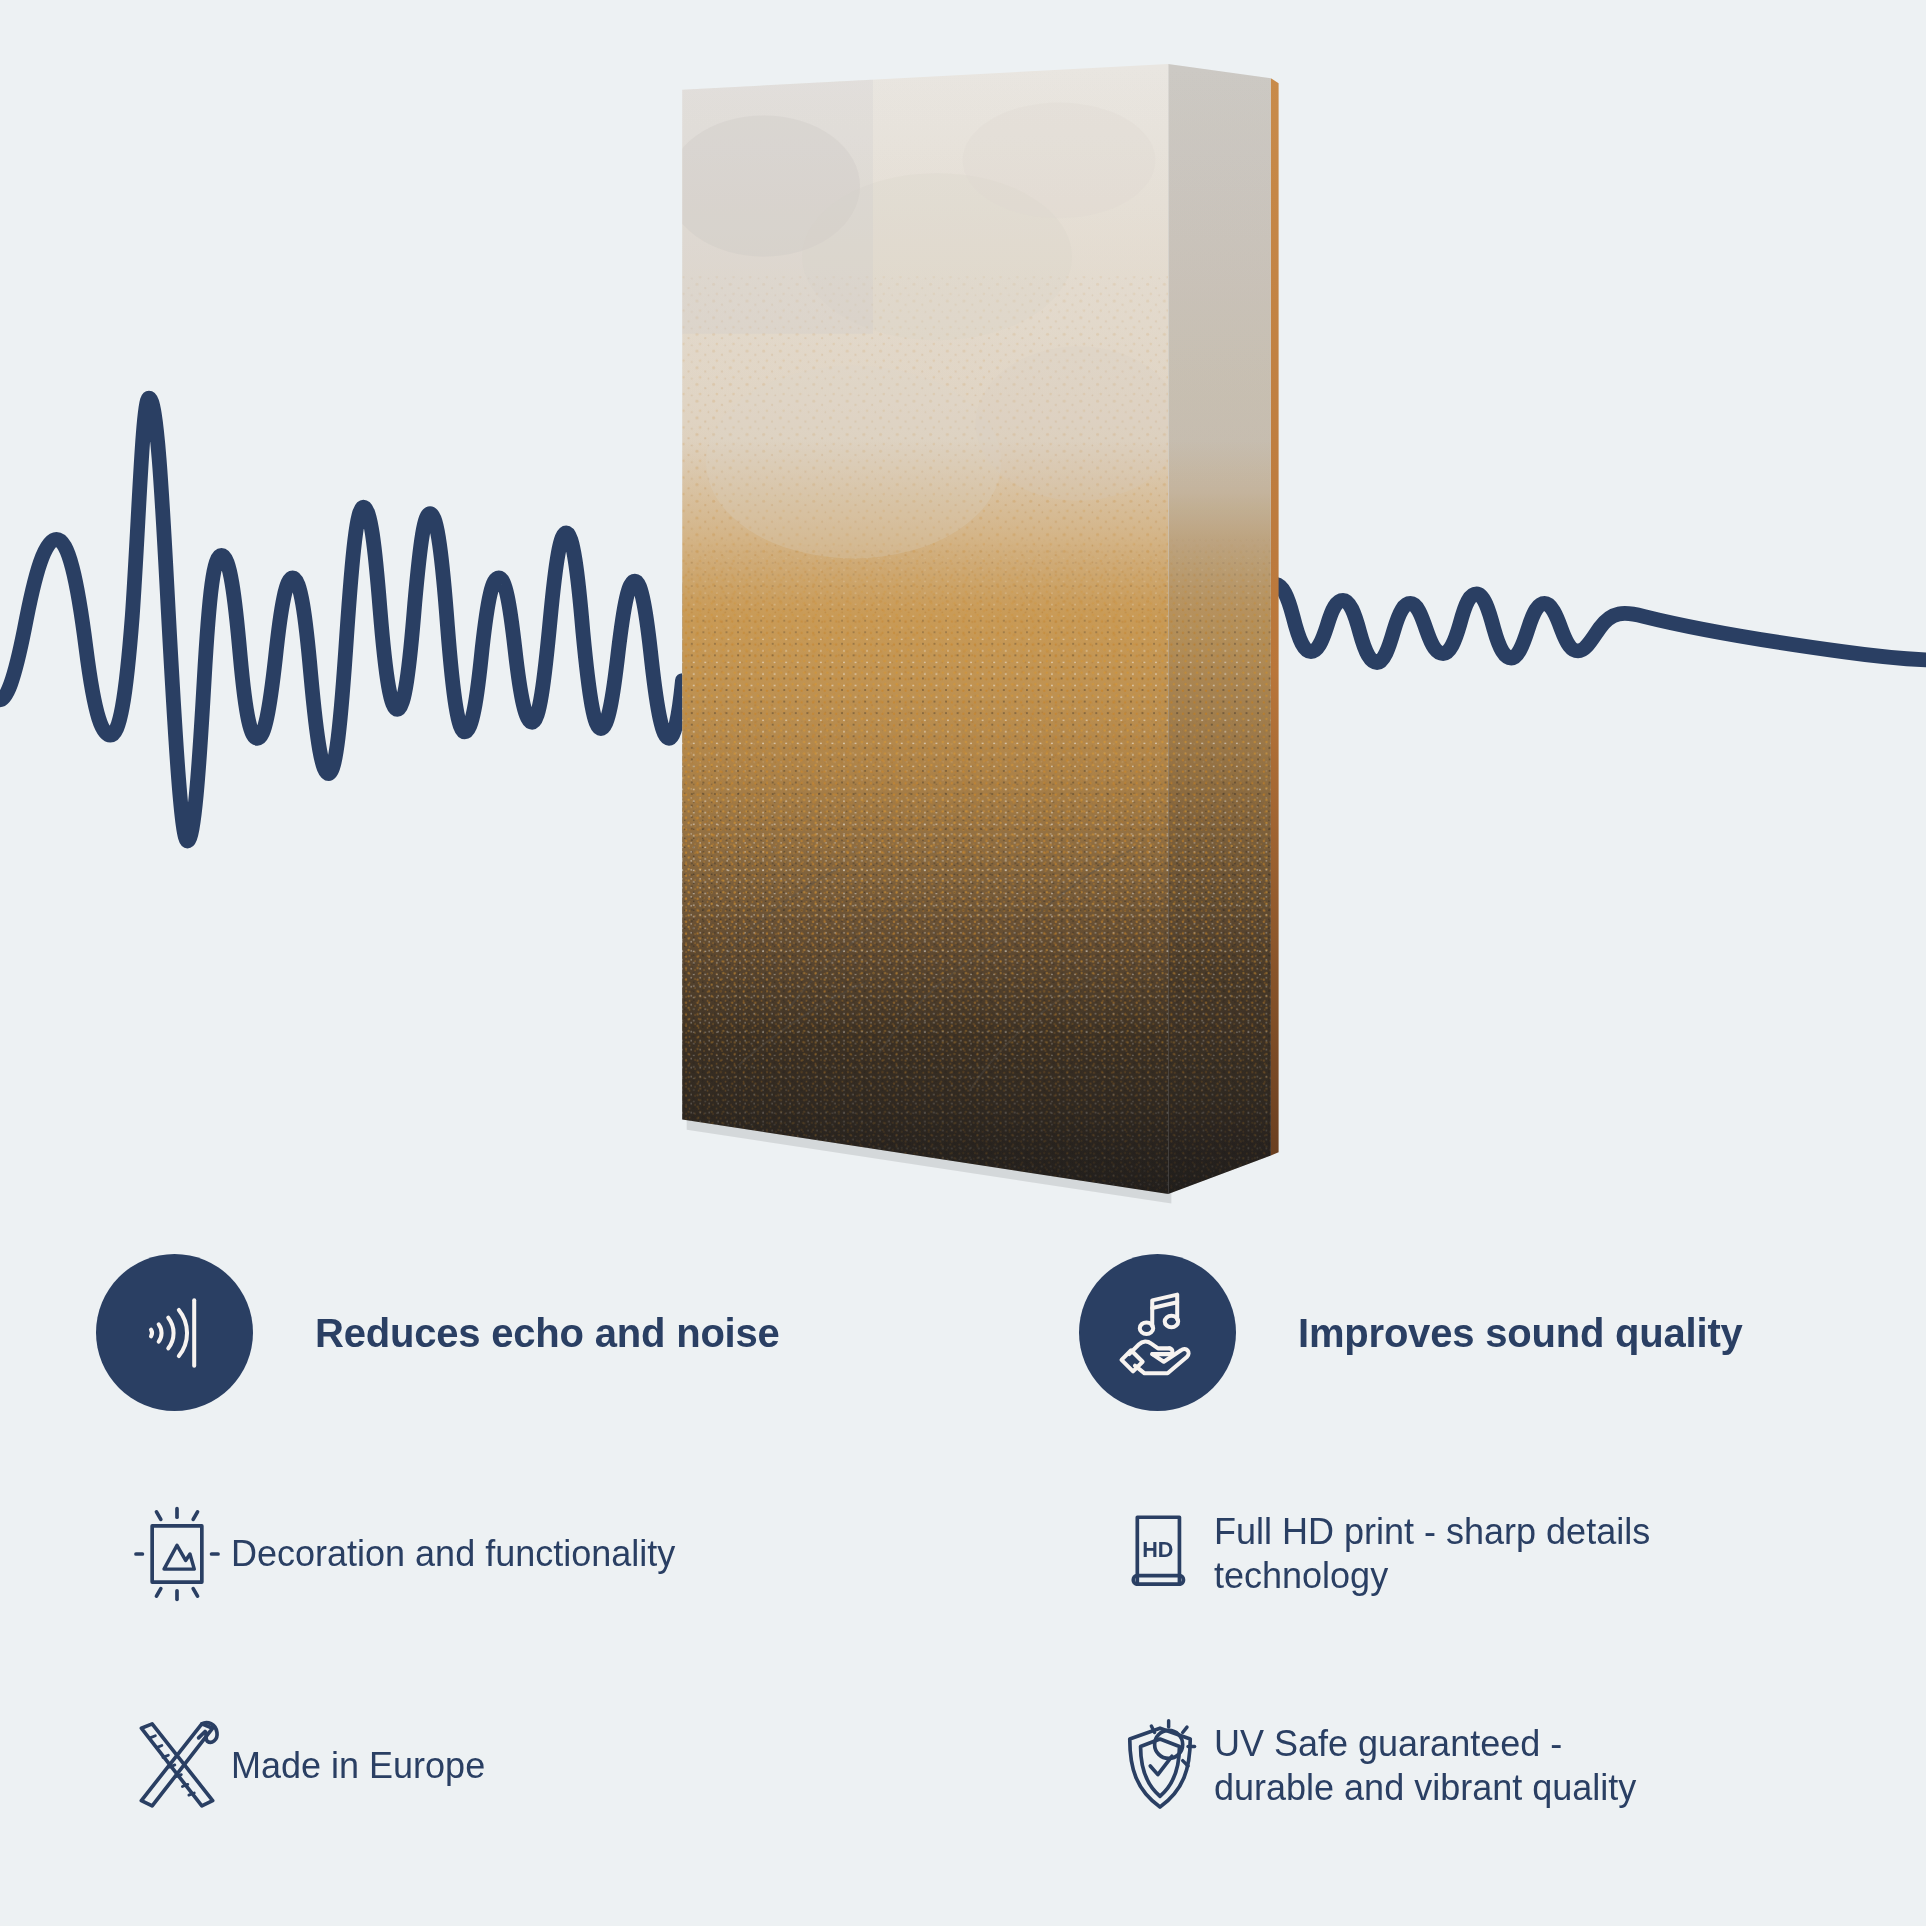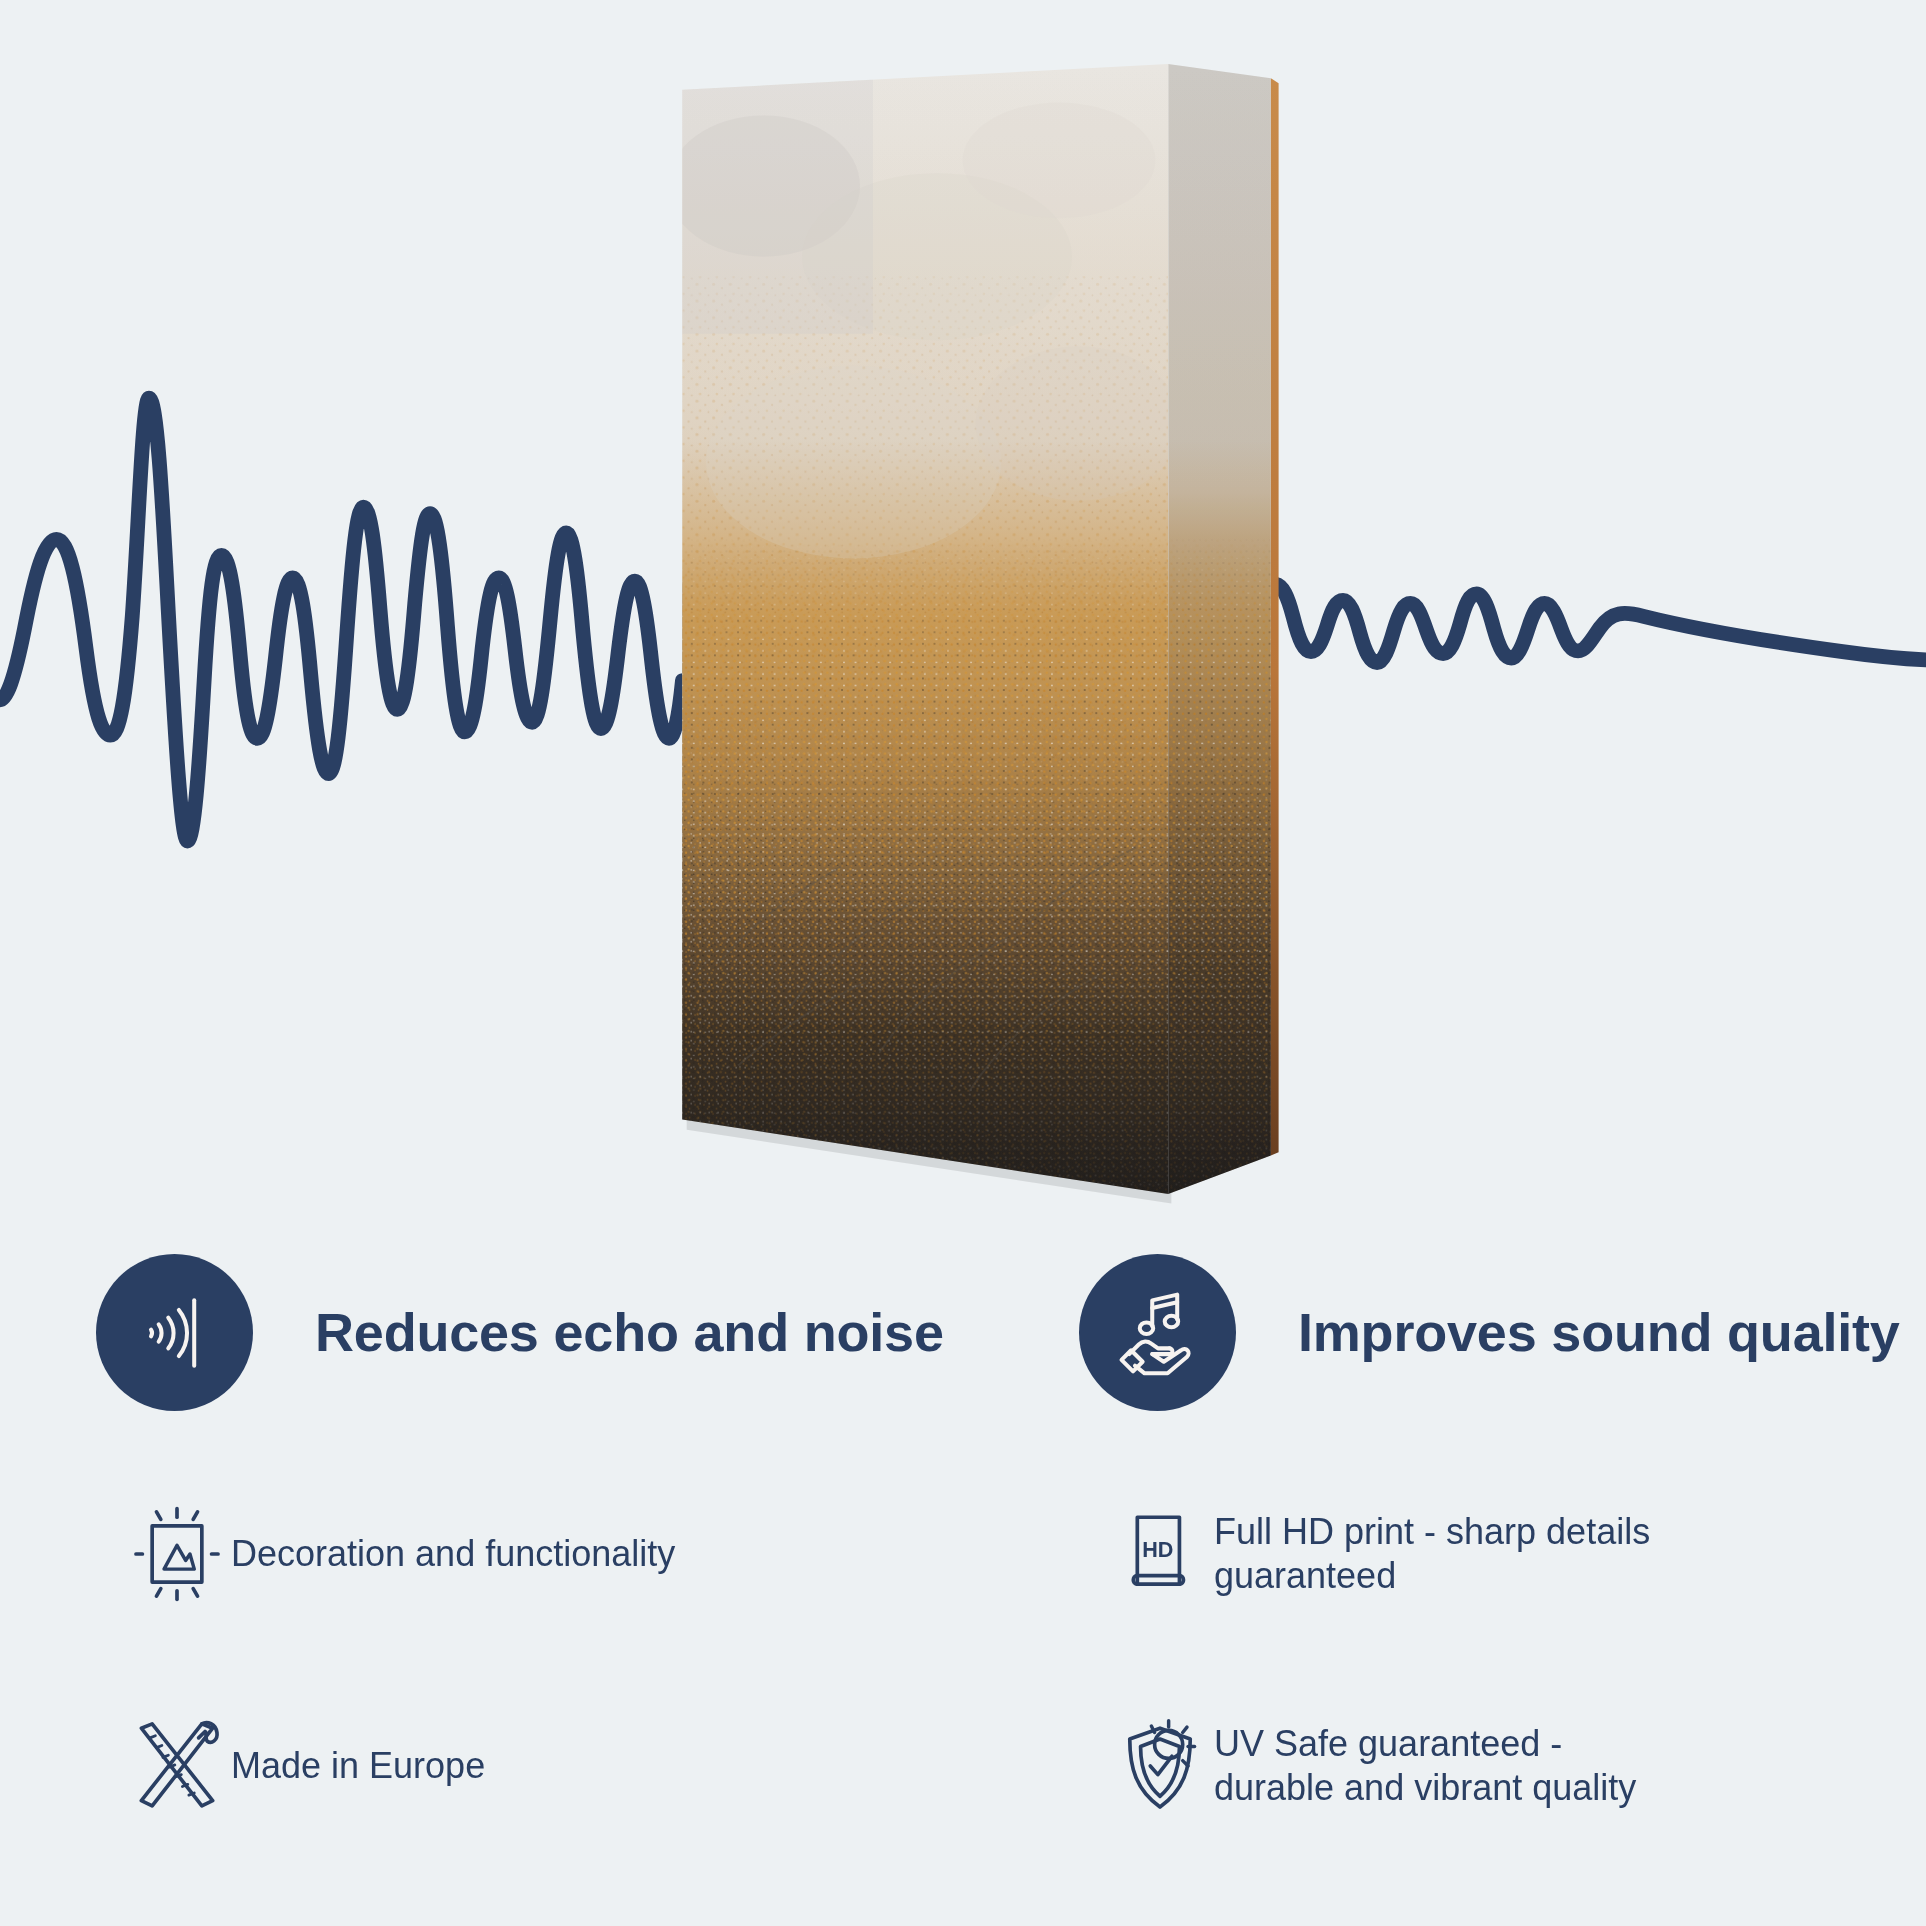--- a/index.html
+++ b/index.html
@@ -67,21 +67,21 @@
     height: 157px;
     border-radius: 50%;
     background: #2a3f63;
     display: flex;
     align-items: center;
     justify-content: center;
   }
   .badge-label {
     margin-left: 62px;
     color: #2a3f63;
-    font-size: 54px;
+    font-size: 40px;
     font-weight: bold;
     letter-spacing: -0.2px;
     line-height: 1.1;
     white-space: nowrap;
   }
 
   .plain-icon {
     flex: 0 0 auto;
     width: 135px;
     height: 135px;
@@ -433,21 +433,21 @@
           <svg width="108" height="108" viewBox="0 0 100 100" fill="none" stroke="#2a3f63" stroke-width="3.4" stroke-linecap="round" stroke-linejoin="round">
             <path d="M29 16 L68 16 L68 78 L29 78 Z"></path>
             <path d="M29 70 L68 70"></path>
             <path d="M29 70 C24 70, 24 78, 29 78"></path>
             <path d="M68 70 C73 70, 73 78, 68 78 L29 78"></path>
             <text x="48" y="53" fill="#2a3f63" stroke="none" font-family="'Liberation Sans', sans-serif" font-size="20" font-weight="bold" text-anchor="middle">HD</text>
           </svg>
         </div>
         <div class="plain-label">
           <span class="ln">Full HD print - sharp details</span>
-          <span class="ln">guaranteed</span>
+          <span class="ln">technology</span>
         </div>
       </div>
 
       <div class="feat-row row-plain-2">
         <div class="plain-icon">
           <svg width="108" height="108" viewBox="0 0 100 100" fill="none" stroke="#2a3f63" stroke-width="3.4" stroke-linecap="round" stroke-linejoin="round">
 
             <circle cx="58" cy="30" r="13"></circle>
             <g stroke-width="3.2">
               <path d="M58 8 L58 14"></path>

